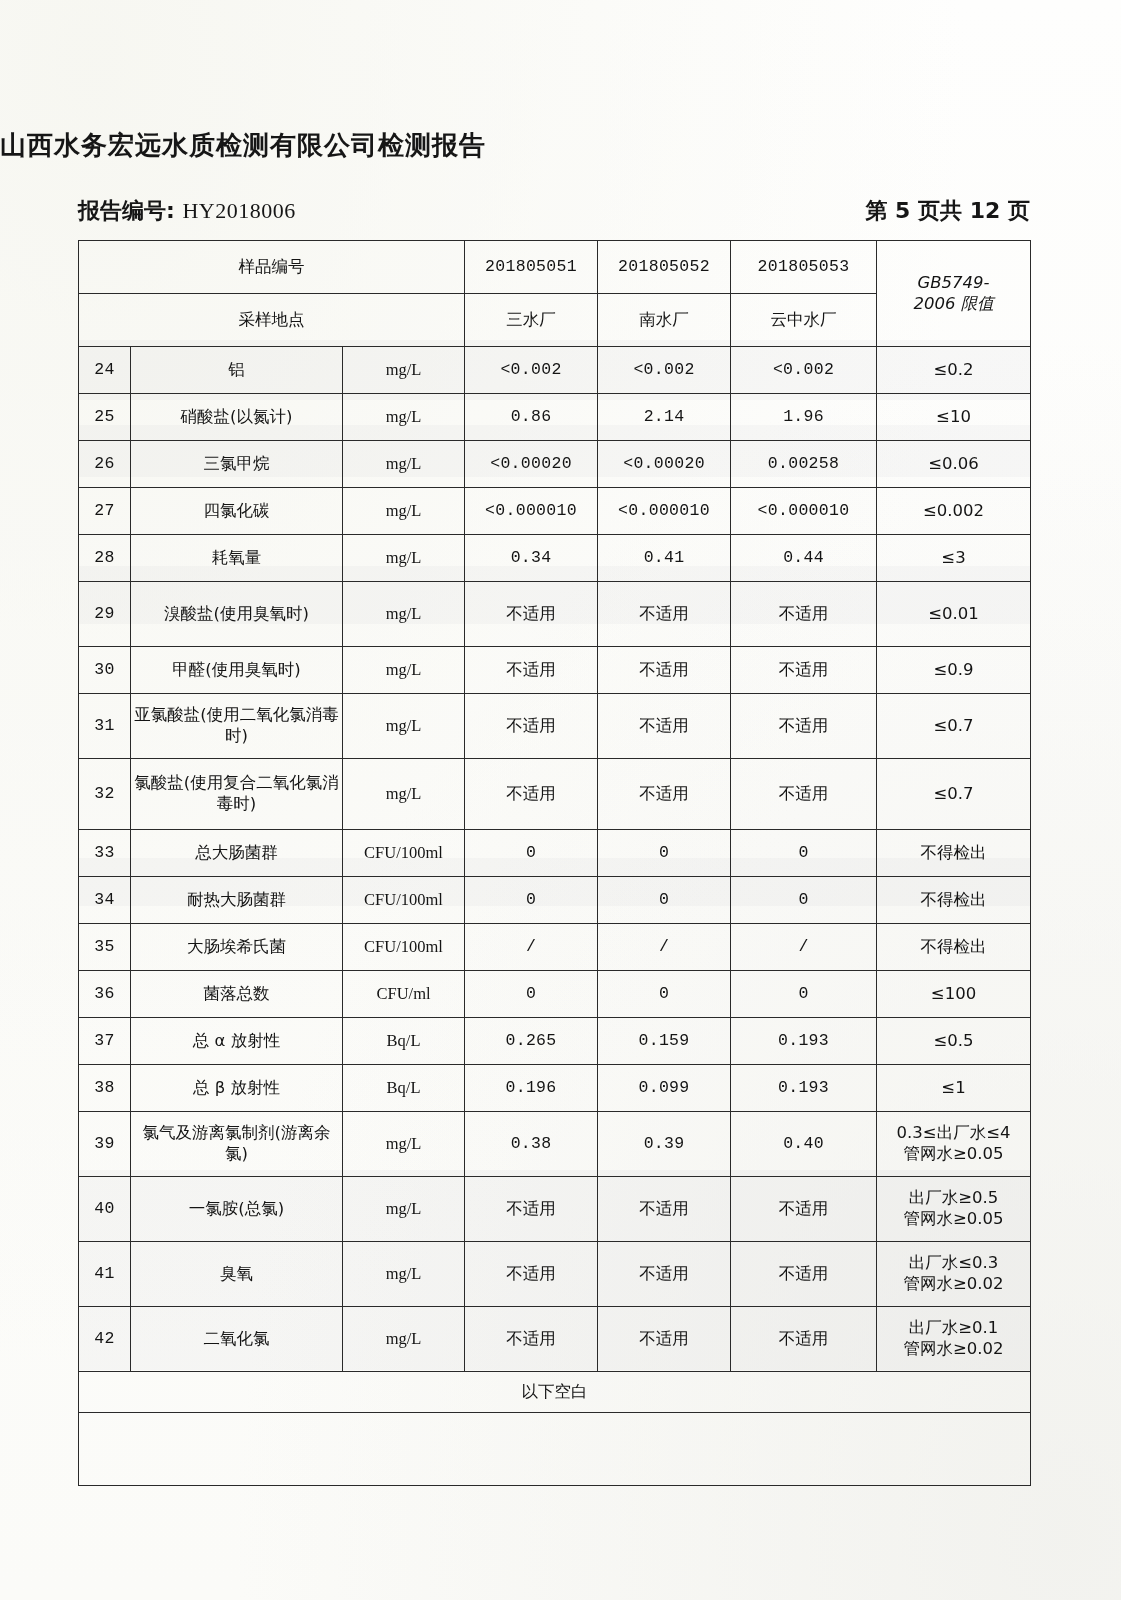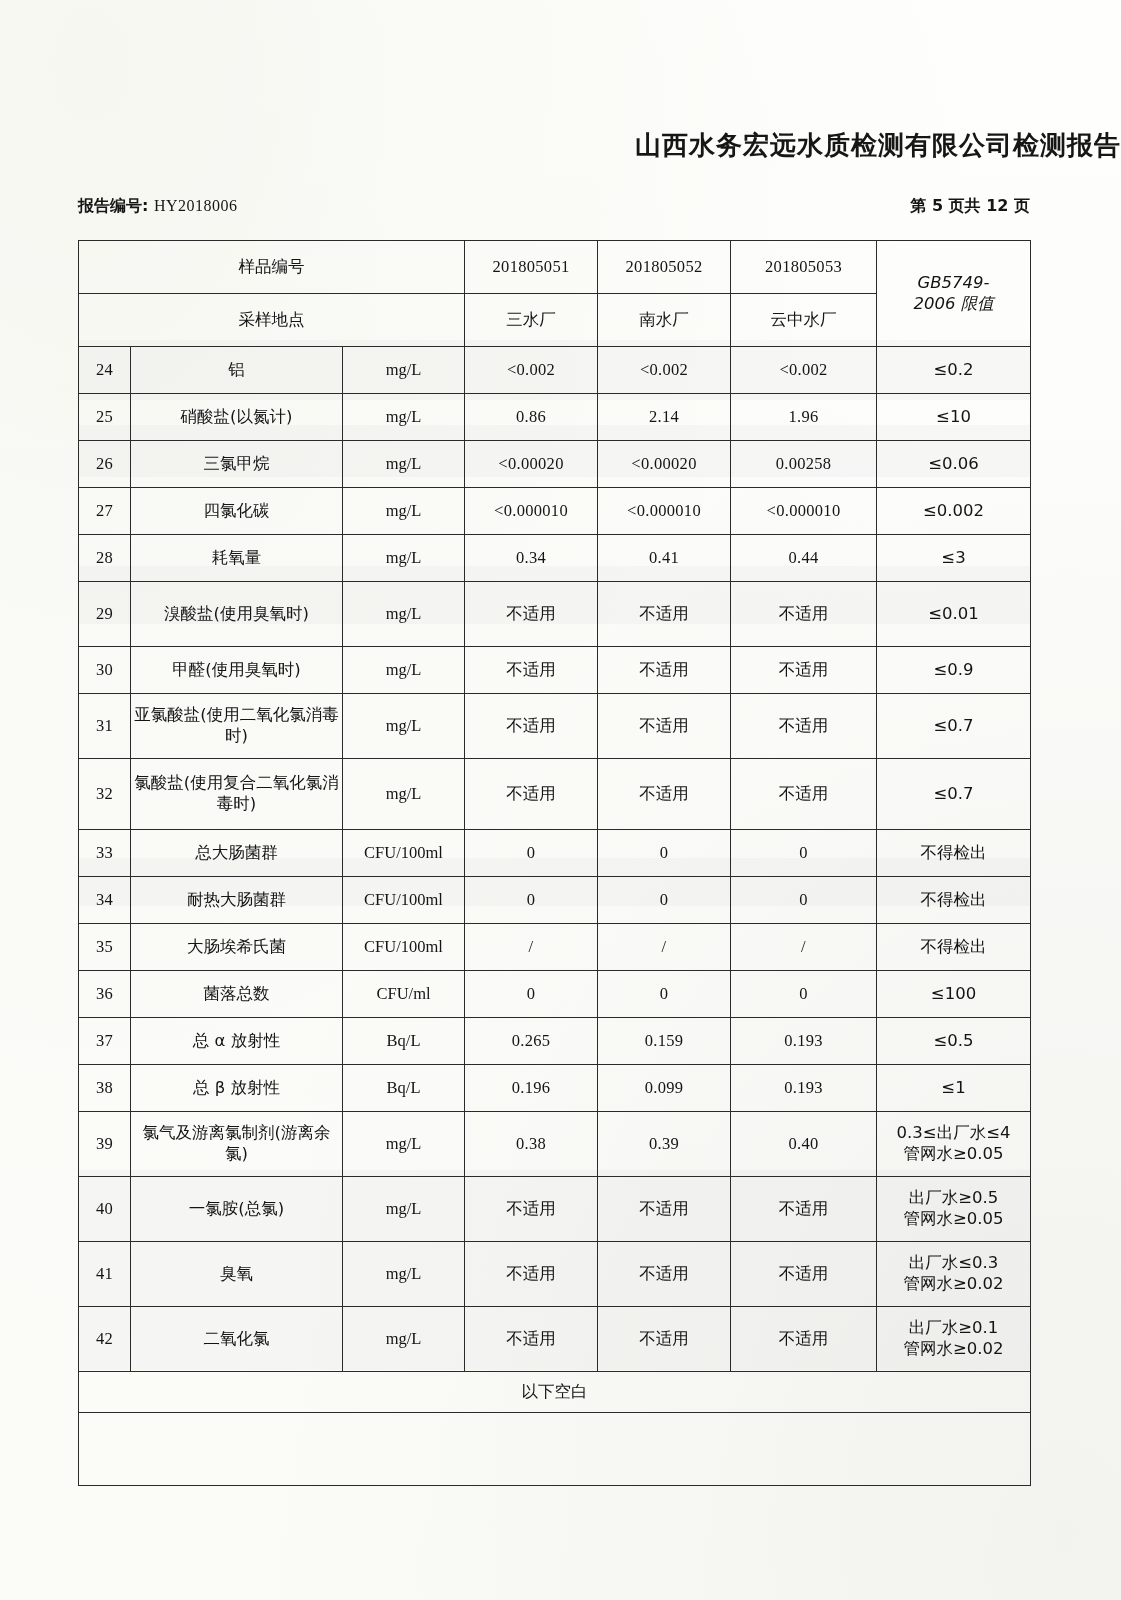--- a/index.html
+++ b/index.html
@@ -26,36 +26,36 @@
       radial-gradient(ellipse at 8% 4%, rgba(246,246,240,0.9) 0%, rgba(255,255,255,0) 60%),
       radial-gradient(ellipse at 95% 96%, rgba(240,240,236,0.8) 0%, rgba(255,255,255,0) 55%),
       linear-gradient(180deg, #fefefd 0%, #fcfcfa 50%, #fbfbf8 100%);
     pointer-events: none;
   }
   .doc-title {
     position: absolute;
     top: 128px;
     left: 0;
     width: 100%;
-    text-align: right;
+    text-align: left;
     font-size: 26px;
     font-weight: bold;
     letter-spacing: 1px;
     color: #161616;
     font-family: "DejaVu Sans", sans-serif;
   }
   .meta-row {
     position: absolute;
     top: 196px;
     left: 78px;
     width: 952px;
     display: flex;
     justify-content: space-between;
     align-items: baseline;
-    font-size: 16px;
+    font-size: 22px;
     color: #161616;
   }
   .meta-left { font-family: "DejaVu Sans", sans-serif; font-weight: 600; }
   .meta-left .code { font-family: "Liberation Serif", serif; font-weight: normal; letter-spacing: 0.5px;}
   .meta-right { font-family: "DejaVu Sans", sans-serif; font-weight: 600; }
 
   table.report {
     position: absolute;
     top: 240px;
     left: 78px;
@@ -76,21 +76,21 @@
   
   col.c-no     { width: 52px; }
   col.c-item   { width: 212px; }
   col.c-unit   { width: 122px; }
   col.c-s1     { width: 133px; }
   col.c-s2     { width: 133px; }
   col.c-s3     { width: 146px; }
   col.c-lim    { width: 154px; }
 
   .cn { font-family: "DejaVu Sans", sans-serif; font-size: 16px; }
-  .num { font-family: Liberation Serif, serif; font-size: 17px; letter-spacing: 0.3px;}
+  .num { font-family: Liberation Mono, monospace; font-size: 17px; letter-spacing: 0.3px;}
   .unit { font-family: "Liberation Serif", serif; font-size: 16px; }
   .hdr-cn { font-family: "DejaVu Sans", sans-serif; font-size: 17px; }
   .lim { font-family: "DejaVu Sans", sans-serif; font-size: 16px; }
   .lim-small { font-family: "DejaVu Sans", sans-serif; font-size: 13px; line-height: 1.45; }
   .item-cell { text-align: left; padding-left: 14px; }
   .item-cell.center-ind { }
   .row-tall td { height: 58px; }
   .row-std td { height: 40px; }
   .row-xtall td { height: 64px; }
   .gb-cell {

